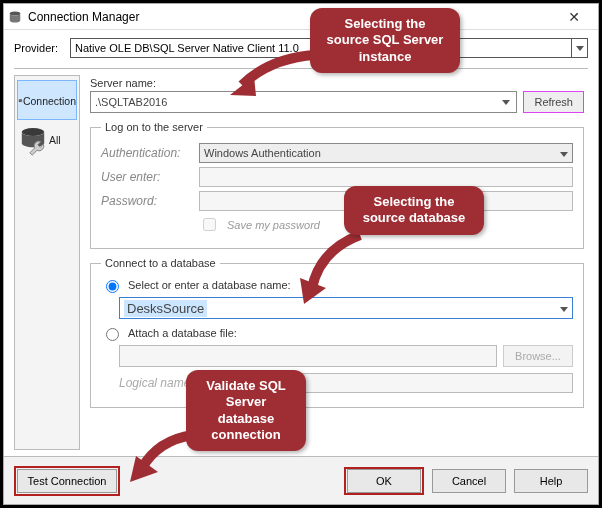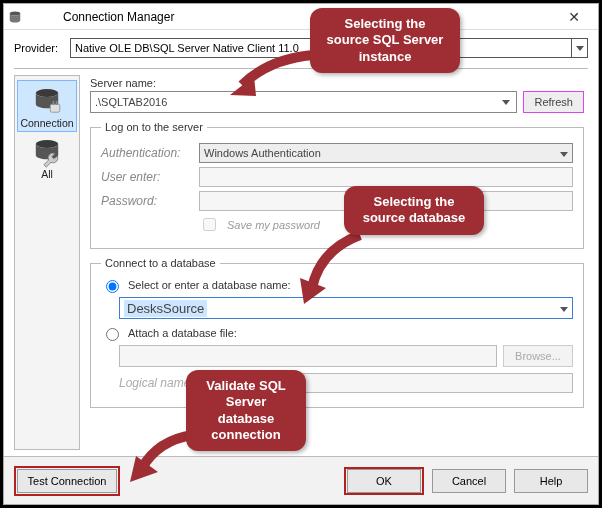--- a/index.html
+++ b/index.html
@@ -1,30 +1,30 @@
 <!DOCTYPE html>
 <html><head>
 <meta charset="utf-8">
 <style>
   * { box-sizing: border-box; font-family: "Segoe UI", Tahoma, sans-serif; }
   body { margin: 0; background: #fff; width: 602px; height: 508px; overflow: hidden; position: relative; }
   .outer-border { position:absolute; inset:0; border:3px solid #000; }
   .window { position:absolute; left:3px; top:3px; right:3px; bottom:3px; background:#fff; border:1px solid #aaa; display:flex; flex-direction:column; }
-  .titlebar { height:26px; display:flex; align-items:center; padding:0 4px; border-bottom:1px solid #ddd;gap:35px; }
+  .titlebar { height:26px; display:flex; align-items:center; padding:0 4px; border-bottom:1px solid #ddd; }
   .titlebar .title { font-size:12px; margin-left:6px; flex:1; }
   .titlebar .icon { width:14px; height:14px; }
   .titlebar .close { width:40px; height:100%; display:flex; align-items:center; justify-content:center; font-size:14px; color:#333; cursor:default; }
   .provider-row { display:flex; align-items:center; padding:8px 10px 10px 10px; gap:6px; }
   .provider-row label { font-size:11px; width:50px; }
   .provider-row .pselect { flex:1; height:20px; border:1px solid #555; font-size:11px; display:flex; align-items:center; padding:0 4px; position:relative; background:#fff; }
   .pselect .arrow { position:absolute; right:0; top:0; bottom:0; width:16px; border-left:1px solid #555; display:flex; align-items:center; justify-content:center; }
   hr.sep { margin:0 10px; border:none; border-top:1px solid #bbb; }
   .body { flex:1; display:flex; padding:6px 10px 6px 10px; gap:4px; min-height:0; }
   .sidebar { width:66px; border:1px solid #bbb; background:#f4f4f4; display:flex; flex-direction:column; align-items:center; padding-top:4px; }
-  .sidebtn { width:60px; display:flex; flex-direction:column; align-items:center; padding:4px 0 2px 0; font-size:10.5px; color:#222; }
+  .sidebtn { width:60px; display:flex; align-items:center; padding:4px 0 2px 0; font-size:10.5px; color:#222; }
   .sidebtn.sel { background:#cfe6ff; border:1px solid #7ab7ff; }
   .sidebtn svg { width:32px; height:32px; }
   .main { flex:1; padding:2px 4px 2px 6px; font-size:11px; color:#444; overflow:hidden; position:relative; }
   .lbl { font-size:11px; color:#333; }
   .srvrow { display:flex; gap:6px; margin:2px 0 8px 0; align-items:flex-start; }
   .srvrow .combo { flex:1; height:22px; border:1px solid #888; display:flex; align-items:center; padding:0 4px; position:relative; background:#fff; }
   .combo .carrow { position:absolute; right:2px; top:2px; bottom:2px; width:16px; display:flex; align-items:center; justify-content:center; color:#555; }
   .btn { height:22px; border:1px solid #d946ef; background:#eee; font-size:11px; padding:0 10px; display:flex; align-items:center; justify-content:center; }
   fieldset.grp { border:1px solid #bbb; margin:0 0 8px 0; padding:6px 10px 10px 10px; }
   fieldset.grp > legend { font-size:11px; color:#333; padding:0 4px; }

